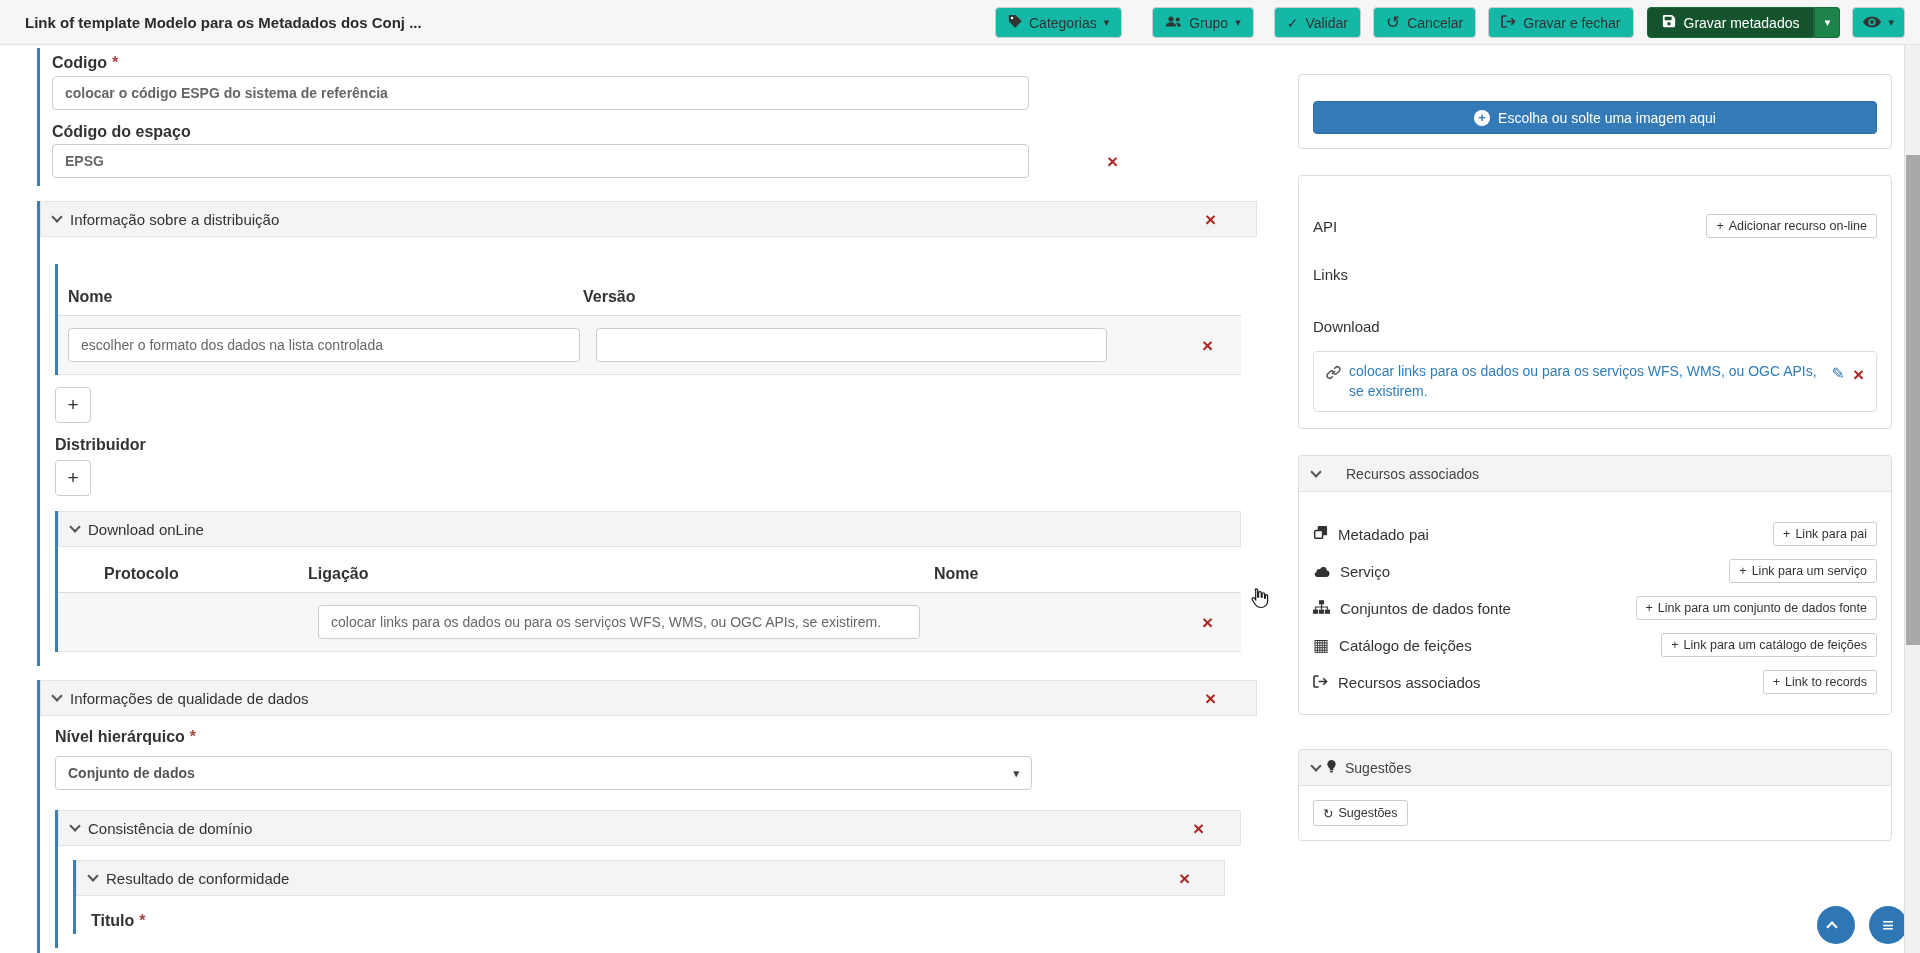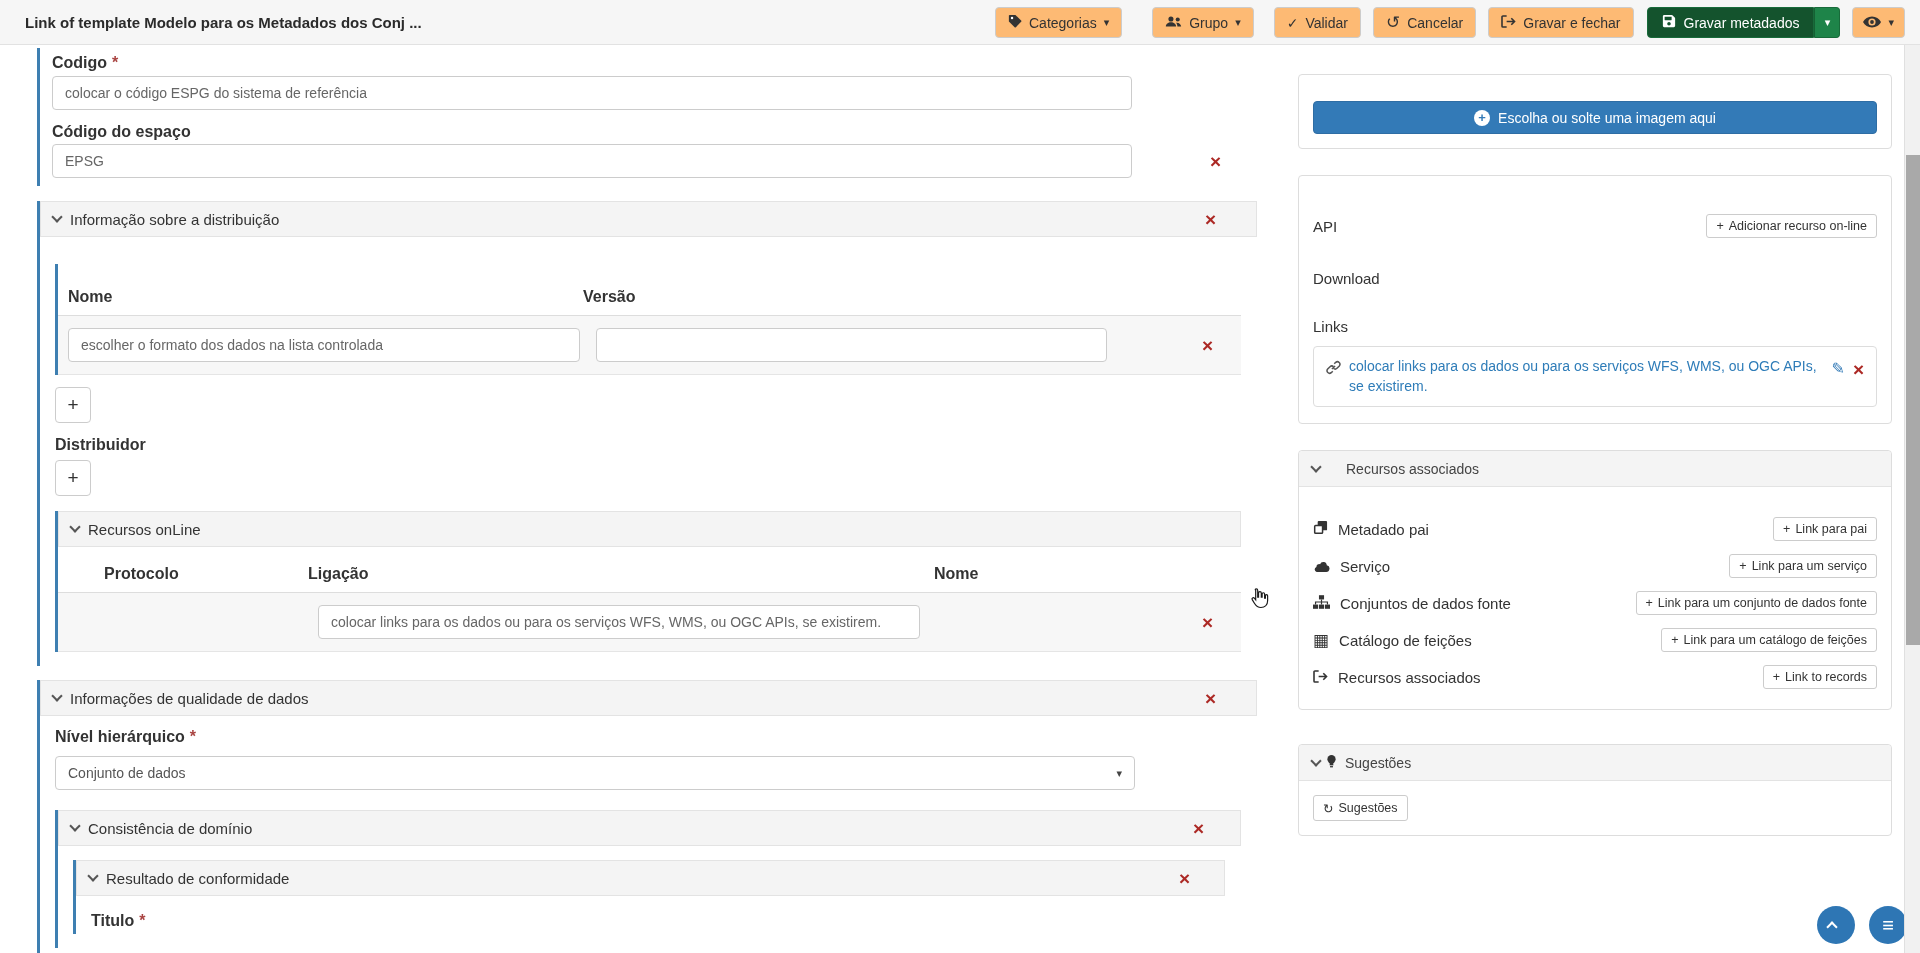--- a/index.html
+++ b/index.html
@@ -5,21 +5,21 @@
   * { margin:0; padding:0; box-sizing:border-box; }
   html,body { width:1920px; height:953px; overflow:hidden; background:#fff;
     font-family:"Liberation Sans", sans-serif; color:#333; font-size:14px; }
   .stage { position:relative; width:1920px; height:953px; overflow:hidden; background:#fff; }
 
   
   .topbar { position:absolute; left:0; top:0; width:1920px; height:45px;
     background:#f6f6f6; border-bottom:1px solid #e2e2e2; display:flex; align-items:center; }
   .topbar-title { margin-left:25px; font-size:15px; font-weight:bold; color:#2b2b2b; }
   .toolbar { position:absolute; right:15px; top:7px; display:flex; align-items:center; }
-  .btn { display:inline-flex; align-items:center; gap:7px; background:#fdba74; border:1px solid #ccc;
+  .btn { display:inline-flex; align-items:center; gap:7px; background:#14b8a6; border:1px solid #ccc;
     border-radius:4px; padding:0 12px; height:31px; font-size:14px; color:#333; cursor:pointer; white-space:nowrap; }
   .btn .glyph { font-size:14px; line-height:1; }
   .caret { display:inline-block; font-size:11px; color:#333; line-height:1; }
   .gap30 { margin-left:30px; } .gap20 { margin-left:20px; } .gap12 { margin-left:12px; }
   .btn-green-group { display:inline-flex; margin-left:13px; }
   .btn-green { background:#14532d; border:1px solid #186b3a; color:#fff; height:31px;
     display:inline-flex; align-items:center; gap:8px; padding:0 14px; border-radius:4px 0 0 4px; font-size:14px; cursor:pointer; }
   .btn-green-caret { background:#1e8449; border:1px solid #186b3a; border-left:1px solid #156134;
     color:#fff; width:26px; height:31px; display:inline-flex; align-items:center; justify-content:center; border-radius:0 4px 4px 0; cursor:pointer; }
   .ico { display:inline-block; vertical-align:middle; }
@@ -40,21 +40,21 @@
   .spacer { flex:1 1 auto; }
   .plusbtn { width:36px; height:36px; background:#fff; border:1px solid #ccc; border-radius:4px;
     font-size:19px; color:#333; display:flex; align-items:center; justify-content:center; cursor:pointer; }
   .selectbox { height:34px; border:1px solid #ccc; border-radius:4px; background:#fff;
     padding:6px 12px; font-size:14px; color:#555; display:flex; align-items:center; cursor:pointer; }
   .selectbox .caret { margin-left:auto; color:#444; }
 
   
   .leftcol { position:absolute; left:37px; top:45px; width:1220px; }
   .g1 { margin-top:3px; padding:6px 0 8px 12px; }
-  .w-main { width:1080px; }
+  .w-main { width:977px;font-weight:bold; }
   .row-flex { display:flex; align-items:center; }
   .sec-body2 { padding:12px 0 14px 15px; }
   .subsec { margin-right:16px; }
   .thead { display:flex; border-bottom:1px solid #ddd; padding-top:24px; padding-bottom:9px; }
   .trow { display:flex; align-items:center; background:#f7f7f7; border-bottom:1px solid #e5e5e5; padding:12px 0; }
 
   
   .rightcol { position:absolute; left:1298px; top:74px; width:594px; }
   .card { background:#fff; border:1px solid #ddd; border-radius:4px; }
   .card-head { background:#f4f4f4; border-bottom:1px solid #e3e3e3; height:36px;
@@ -194,21 +194,21 @@
         </div>
 
         <button class="plusbtn" style="margin-top:12px">+</button>
 
         <div class="lbl" style="margin-top:13px">Distribuidor</div>
         <button class="plusbtn" style="margin-top:6px">+</button>
 
         <div class="fieldset subsec" style="margin-top:15px">
           <div class="sec-header">
             <span class="chev"></span>
-            <span class="sec-title">Recursos onLine</span>
+            <span class="sec-title">Download onLine</span>
           </div>
           <div class="thead" style="padding-top:18px">
             <div class="lbl" style="width:250px; padding-left:46px">Protocolo</div>
             <div class="lbl" style="width:626px">Ligação</div>
             <div class="lbl">Nome</div>
           </div>
           <div class="trow">
             <input class="inp" style="width: 602px; margin-left: 260px;" value="colocar links para os dados ou para os serviços WFS, WMS, ou OGC APIs, se existirem.">
             <span class="spacer"></span>
             <span class="xmark" style="margin-right:28px">×</span>
@@ -273,25 +273,25 @@
 
     <div class="card" style="margin-top:26px">
       <div style="padding:14px 14px 16px">
         <div class="prow" style="margin-top:24px">
           <span class="prow-label">API</span>
           <button class="btn-xs">
             <span>+</span>
             <span>Adicionar recurso on-line</span>
           </button>
         </div>
+        <div class="prow" style="margin-top:24px; margin-bottom:8px">
+          <span class="prow-label">Links</span>
+        </div>
         <div class="prow" style="margin-top:28px">
           <span class="prow-label">Download</span>
-        </div>
-        <div class="prow" style="margin-top:24px; margin-bottom:8px">
-          <span class="prow-label">Links</span>
         </div>
         <div class="linkbox">
           <span class="ico" style="margin-top:3px">
             <svg width="15" height="15" viewBox="0 0 16 16">
                 <path d="M6.3 9.7l3.4-3.4" stroke="#555" stroke-width="1.6" fill="none"></path>
                 <path d="M7.2 11.9l-1.6 1.6a2.7 2.7 0 0 1-3.8-3.8l2.5-2.5a2.7 2.7 0 0 1 3.8 0" fill="none" stroke="#555" stroke-width="1.6"></path>
                 <path d="M8.8 4.1l1.6-1.6a2.7 2.7 0 0 1 3.8 3.8l-2.5 2.5a2.7 2.7 0 0 1-3.8 0" fill="none" stroke="#555" stroke-width="1.6"></path>
               </svg>
           </span>
           <span class="linktext">colocar links para os dados ou para os serviços WFS, WMS, ou OGC APIs, se existirem.</span>

